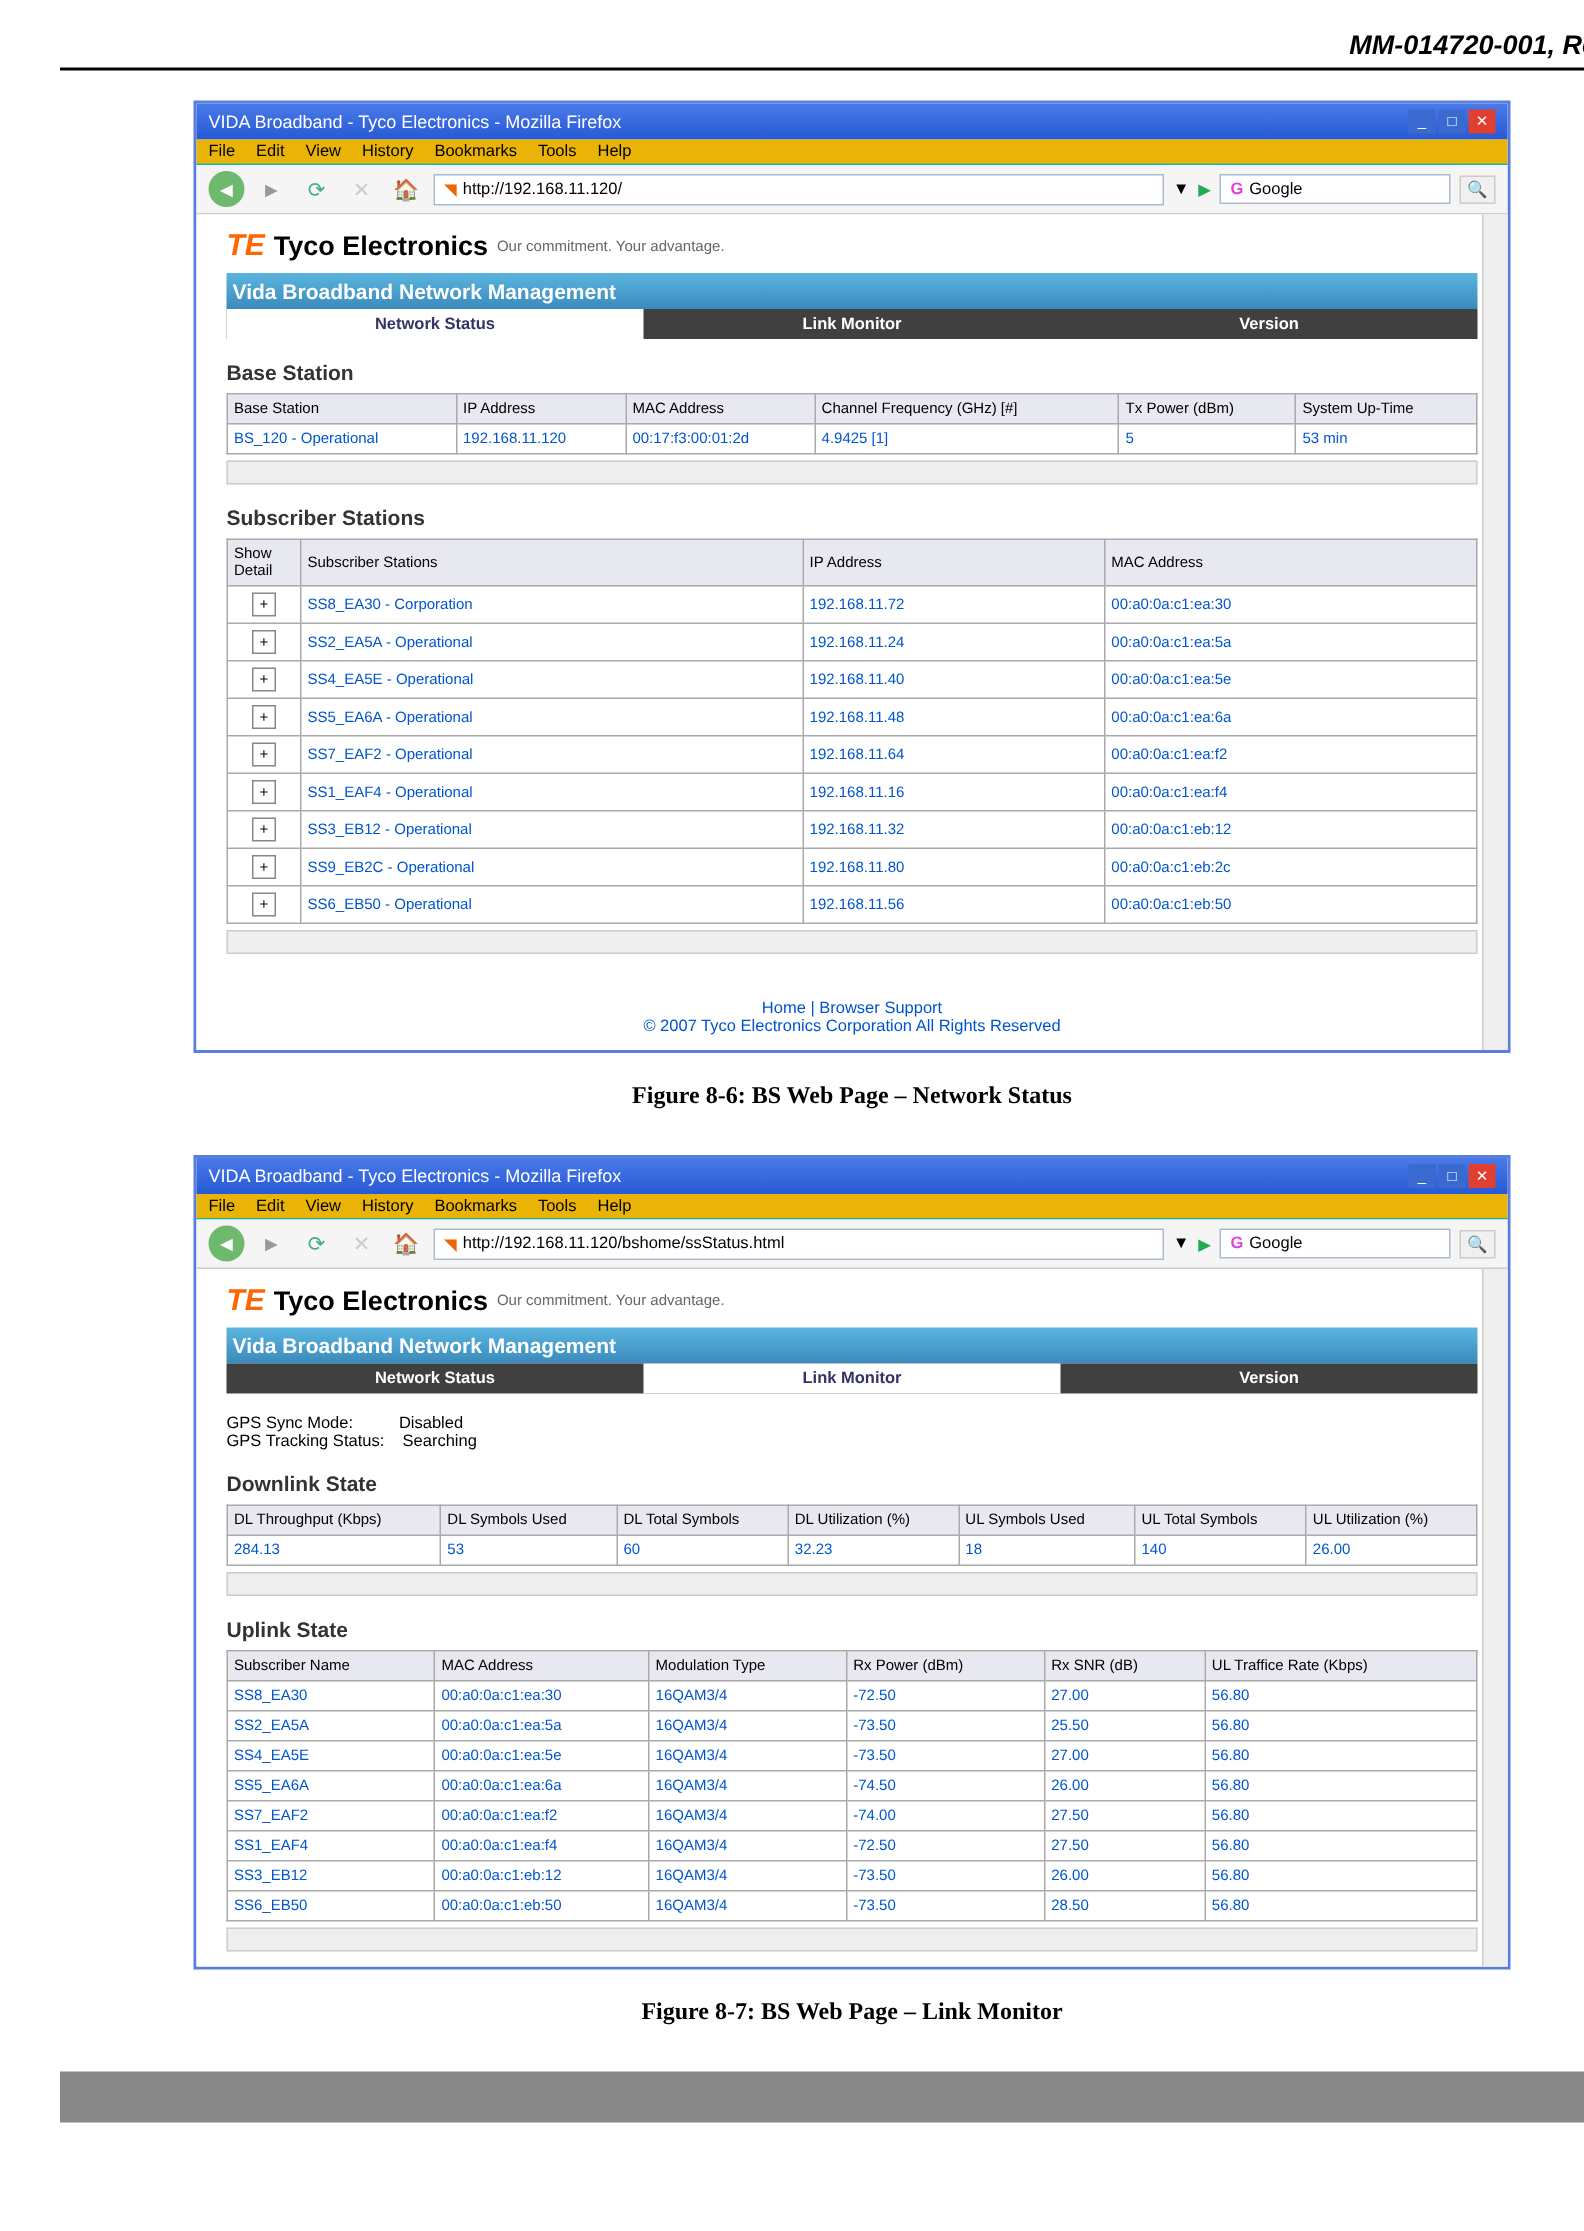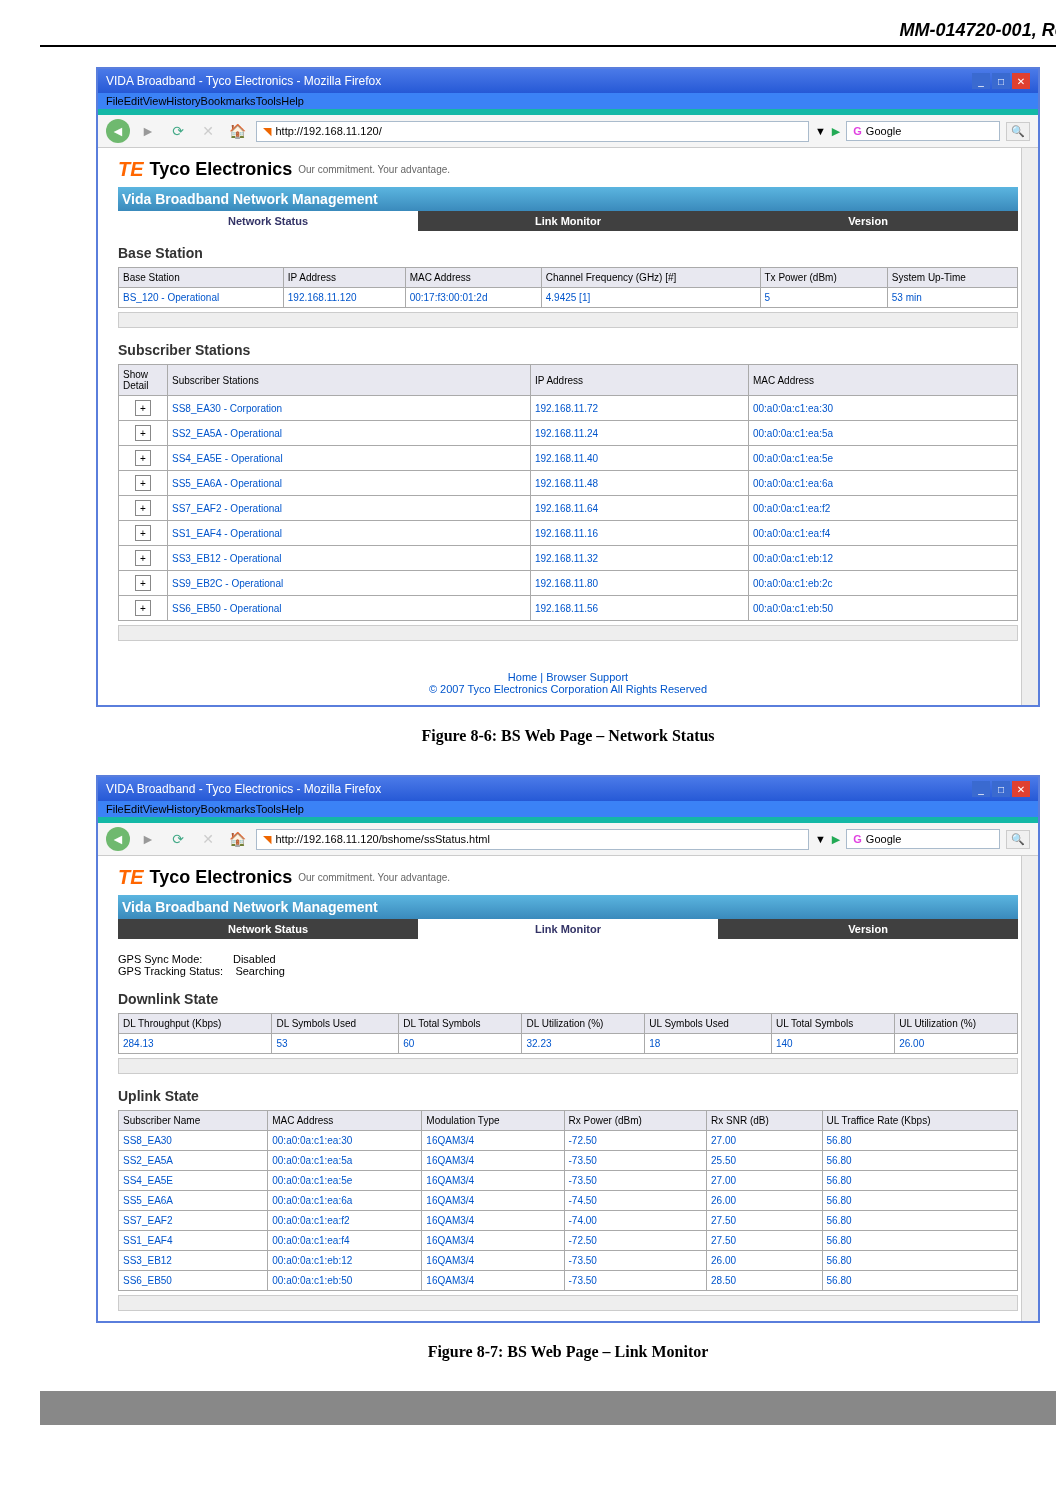--- a/index.html
+++ b/index.html
@@ -1,27 +1,27 @@
 <!DOCTYPE html>
 <html><head>
 <meta charset="utf-8">
 <style>
 body{margin:0;font-family:Arial,sans-serif;font-size:11px;background:#fff;color:#000}
 .page{width:1056px;margin:0 auto;padding:20px 40px}
 .header-right{text-align:right;font-weight:bold;font-style:italic;font-size:18px;border-bottom:2px solid #000;padding-bottom:4px;margin-bottom:20px}
 .figure-caption{text-align:center;font-weight:bold;font-size:16px;margin:20px 0 30px;font-family:"Times New Roman",serif}
-.browser-window{border:2px solid #5a7edc;margin:0 56px}
+.browser-window{border:2px solid #5a7edc;margin:0 89px}
 .titlebar{background:linear-gradient(#4b7ae8,#2659d6);color:#fff;padding:4px 8px;display:flex;justify-content:space-between;align-items:center}
 .titlebar-text{font-size:12px}
 .window-controls{display:flex;gap:2px}
 .window-btn{width:18px;height:16px;display:flex;align-items:center;justify-content:center;font-size:10px;color:#fff}
 .win-min{background:#3a6ad0}
 .win-max{background:#3a6ad0}
 .win-close{background:#e04030}
-.menubar{background:#3b82f6;padding:2px 8px;display:flex;gap:0;border-bottom:6px solid #14b8a6}
+.menubar{background:#eab308;padding:2px 8px;display:flex;gap:14px;border-bottom:1px solid #14b8a6}
 .menubar span{font-size:11px}
 .navbar{background:#f5f5f5;padding:4px 8px;display:flex;align-items:center;gap:6px;border-bottom:1px solid #ccc}
 .nav-arrow{width:24px;height:24px;border-radius:50%;display:flex;align-items:center;justify-content:center;font-size:14px}
 .nav-back{background:#6fb96f;color:#fff}
 .nav-fwd{color:#999}
 .nav-reload{color:#4a8}
 .nav-stop{color:#ccc}
 .nav-home{color:#c90}
 .url-bar{flex:1;background:#fff;border:1px solid #abc;padding:3px 6px;font-size:11px;display:flex;align-items:center;gap:4px}
 .url-icon{color:#e60}

